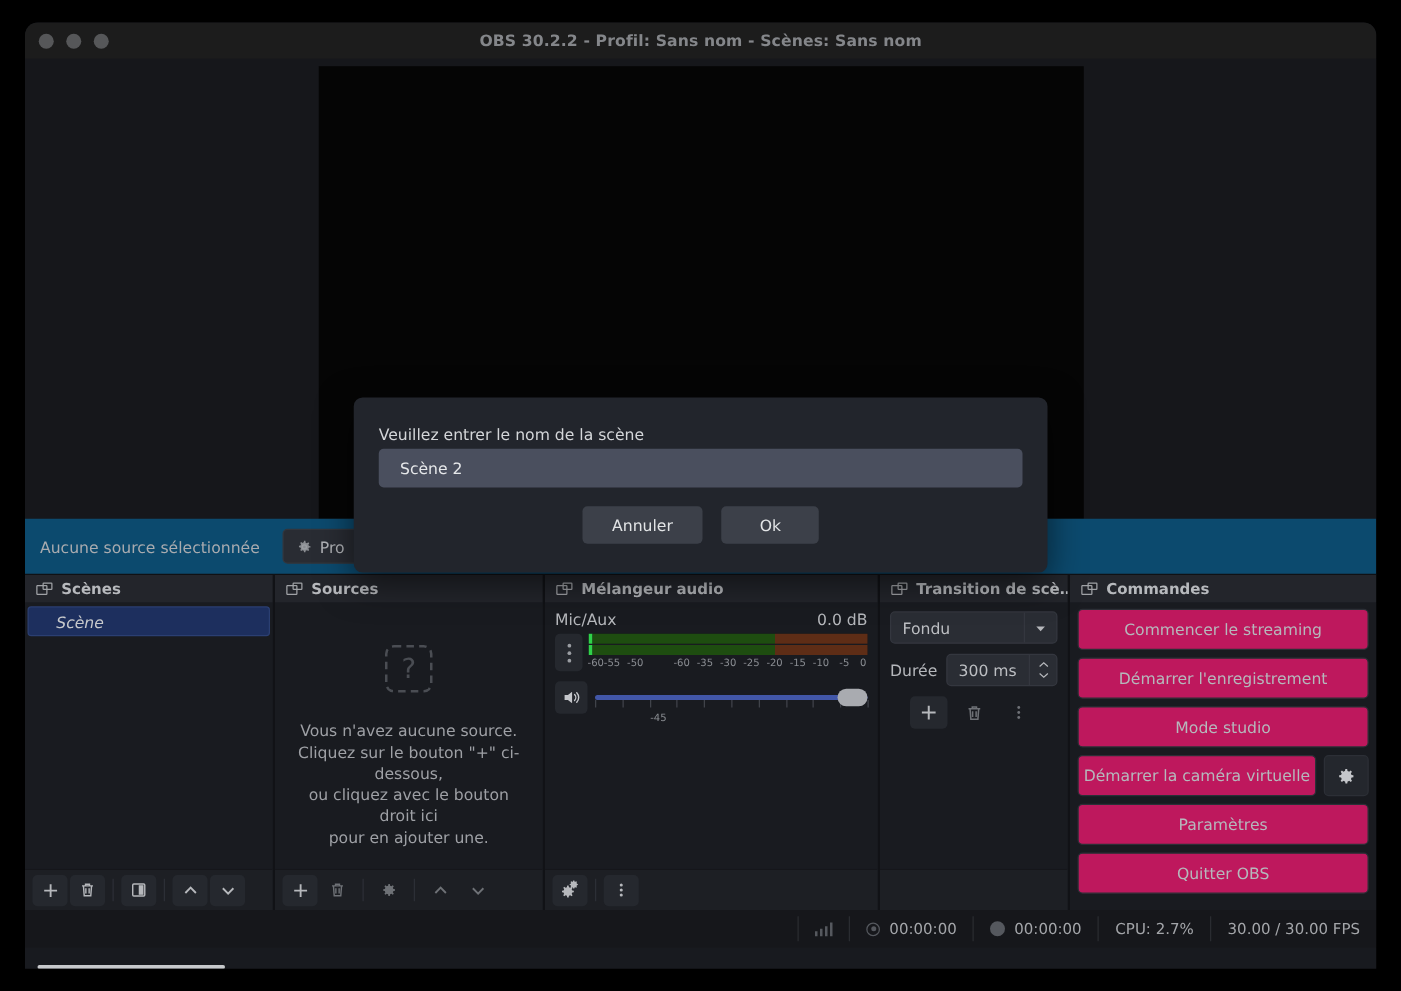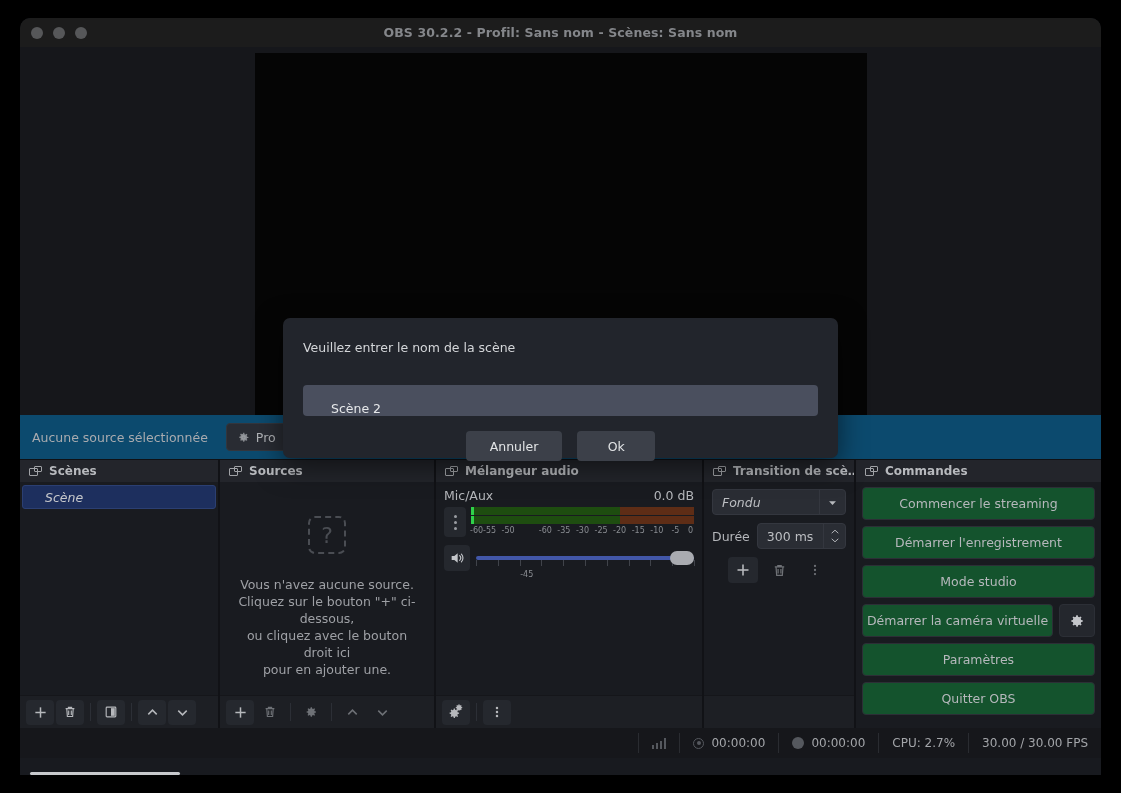--- a/index.html
+++ b/index.html
@@ -205,21 +205,20 @@
 
   
   #dock-trans { width: 152px; }
   #trans-body { padding: 7px 8px 0 8px; }
   #trans-select {
     height: 26px; display: flex; align-items: center;
     background: #2a2d34; border: 1px solid #34373f; border-radius: 4px;
     padding-left: 9px;
     font-size: 12.5px; color: #bcbec2;
     position: relative;
-    font-style: italic;
   }
   #trans-arrow {
     position: absolute; right: 0; top: 0; bottom: 0; width: 26px;
     display: flex; align-items: center; justify-content: center;
     border-left: 1px solid #34373f;
   }
   #dur-line { display: flex; align-items: center; gap: 7px; margin-top: 8px; }
   #dur-label { font-size: 12.5px; color: #b5b7bb; }
   #dur-field {
     flex: 1; height: 26px; display: flex; align-items: center;
@@ -235,21 +234,21 @@
   }
   #trans-btns { display: flex; align-items: center; justify-content: center; gap: 6px; margin-top: 8px; }
   #trans-btns .tbtn { width: 30px; height: 26px; }
 
   
   #dock-cmd { flex: 1; }
   #cmd-body { padding: 5px 6px; display: flex; flex-direction: column; gap: 6px; }
   .cmd-row { display: flex; gap: 6px; }
   .cmd-btn {
     flex: 1; height: 33px;
-    background: #14532d; border: 1px solid #2c2f36; border-radius: 4px;
+    background: #be185d; border: 1px solid #2c2f36; border-radius: 4px;
     display: flex; align-items: center; justify-content: center;
     font-size: 12.5px; color: #b6b8bc;
   }
   .cmd-gear {
     width: 36px; height: 33px;
     background: #24272d; border: 1px solid #2c2f36; border-radius: 4px;
     display: flex; align-items: center; justify-content: center;
     flex: none;
   }
 
@@ -291,26 +290,26 @@
     position: absolute;
     left: 263px; top: 300px;
     width: 555px; height: 140px;
     background: #22252c;
     border-radius: 7px;
     box-shadow: 0 8px 28px rgba(0,0,0,0.55);
     padding: 22px 20px 0 20px;
   }
   #dialog-label { font-size: 12.5px; color: #d4d6d9; }
   #dialog-input {
-    margin-top: 30px;
+    margin-top: 4px;
     height: 31px;
     background: #4a4f5e;
     border-radius: 4px;
-    display: flex; align-items: flex-end;
-    padding-left: 28px;
+    display: flex; align-items: center;
+    padding-left: 17px;
     font-size: 12.5px; color: #e6e8ea;
   }
   #dialog-buttons {
     margin-top: 15px;
     display: flex; justify-content: center; gap: 15px;
   }
   .dlg-btn {
     min-width: 78px; height: 30px;
     background: #3c4049; border-radius: 4px;
     display: flex; align-items: center; justify-content: center;

